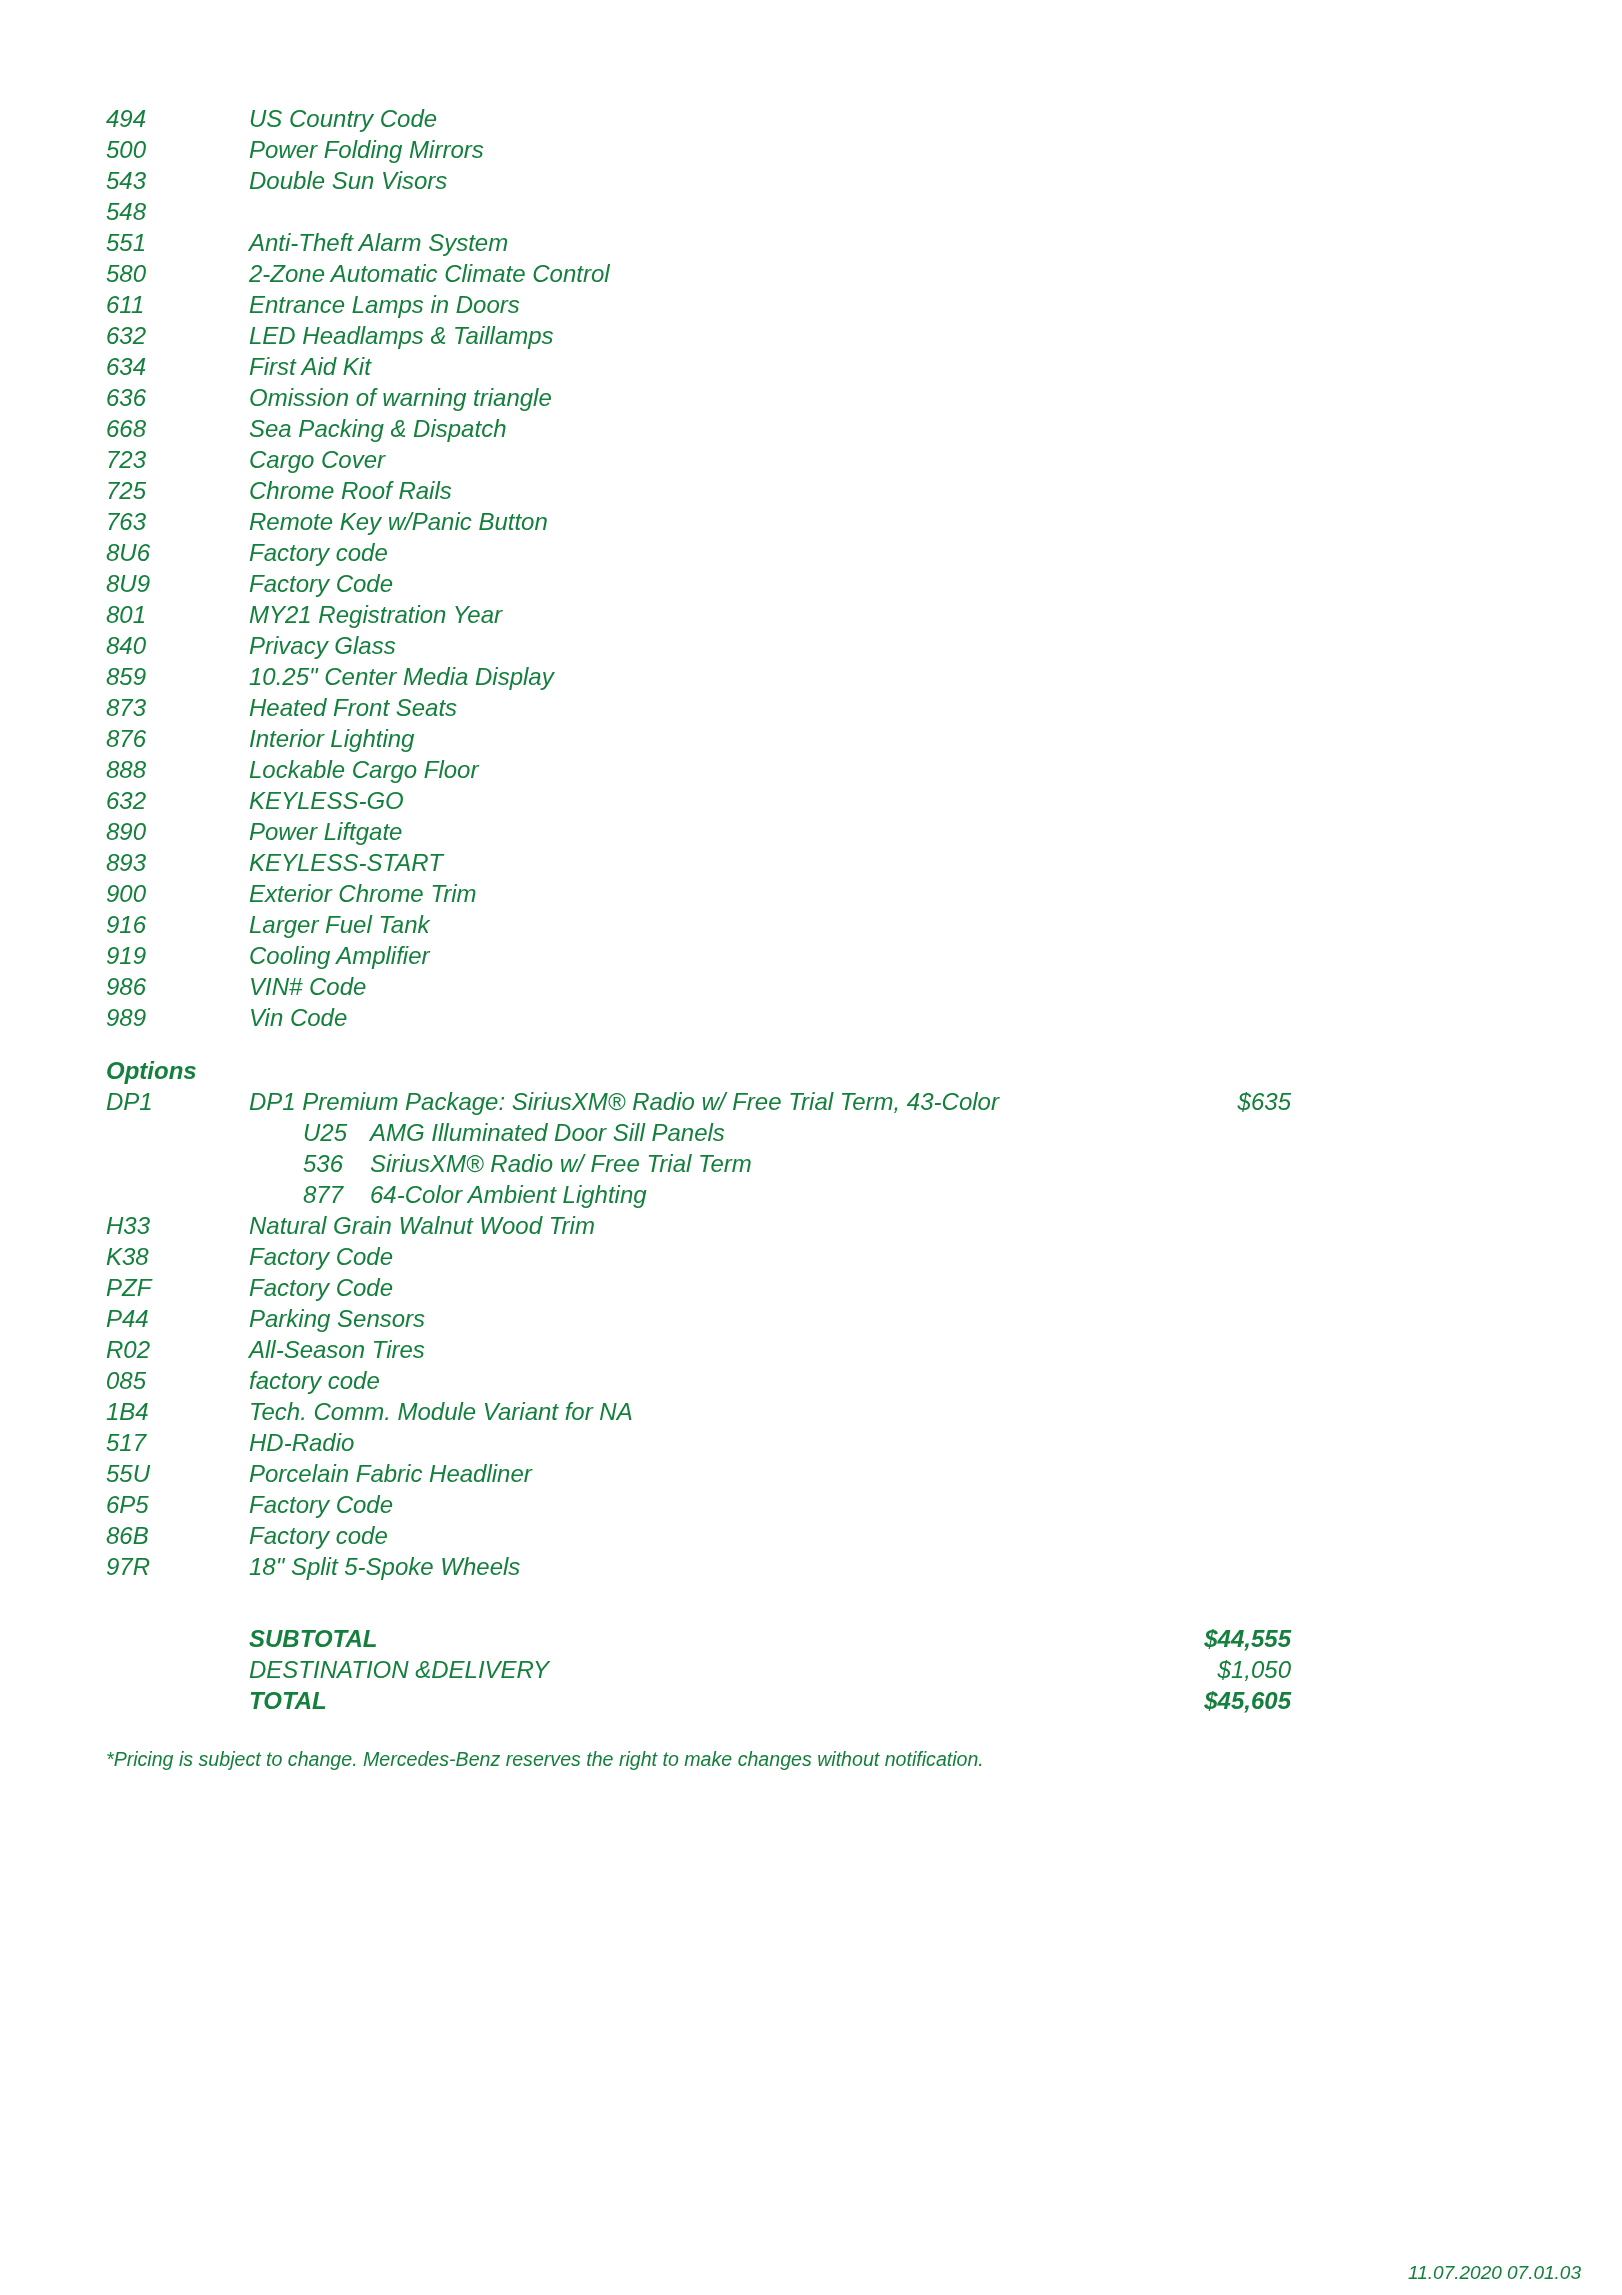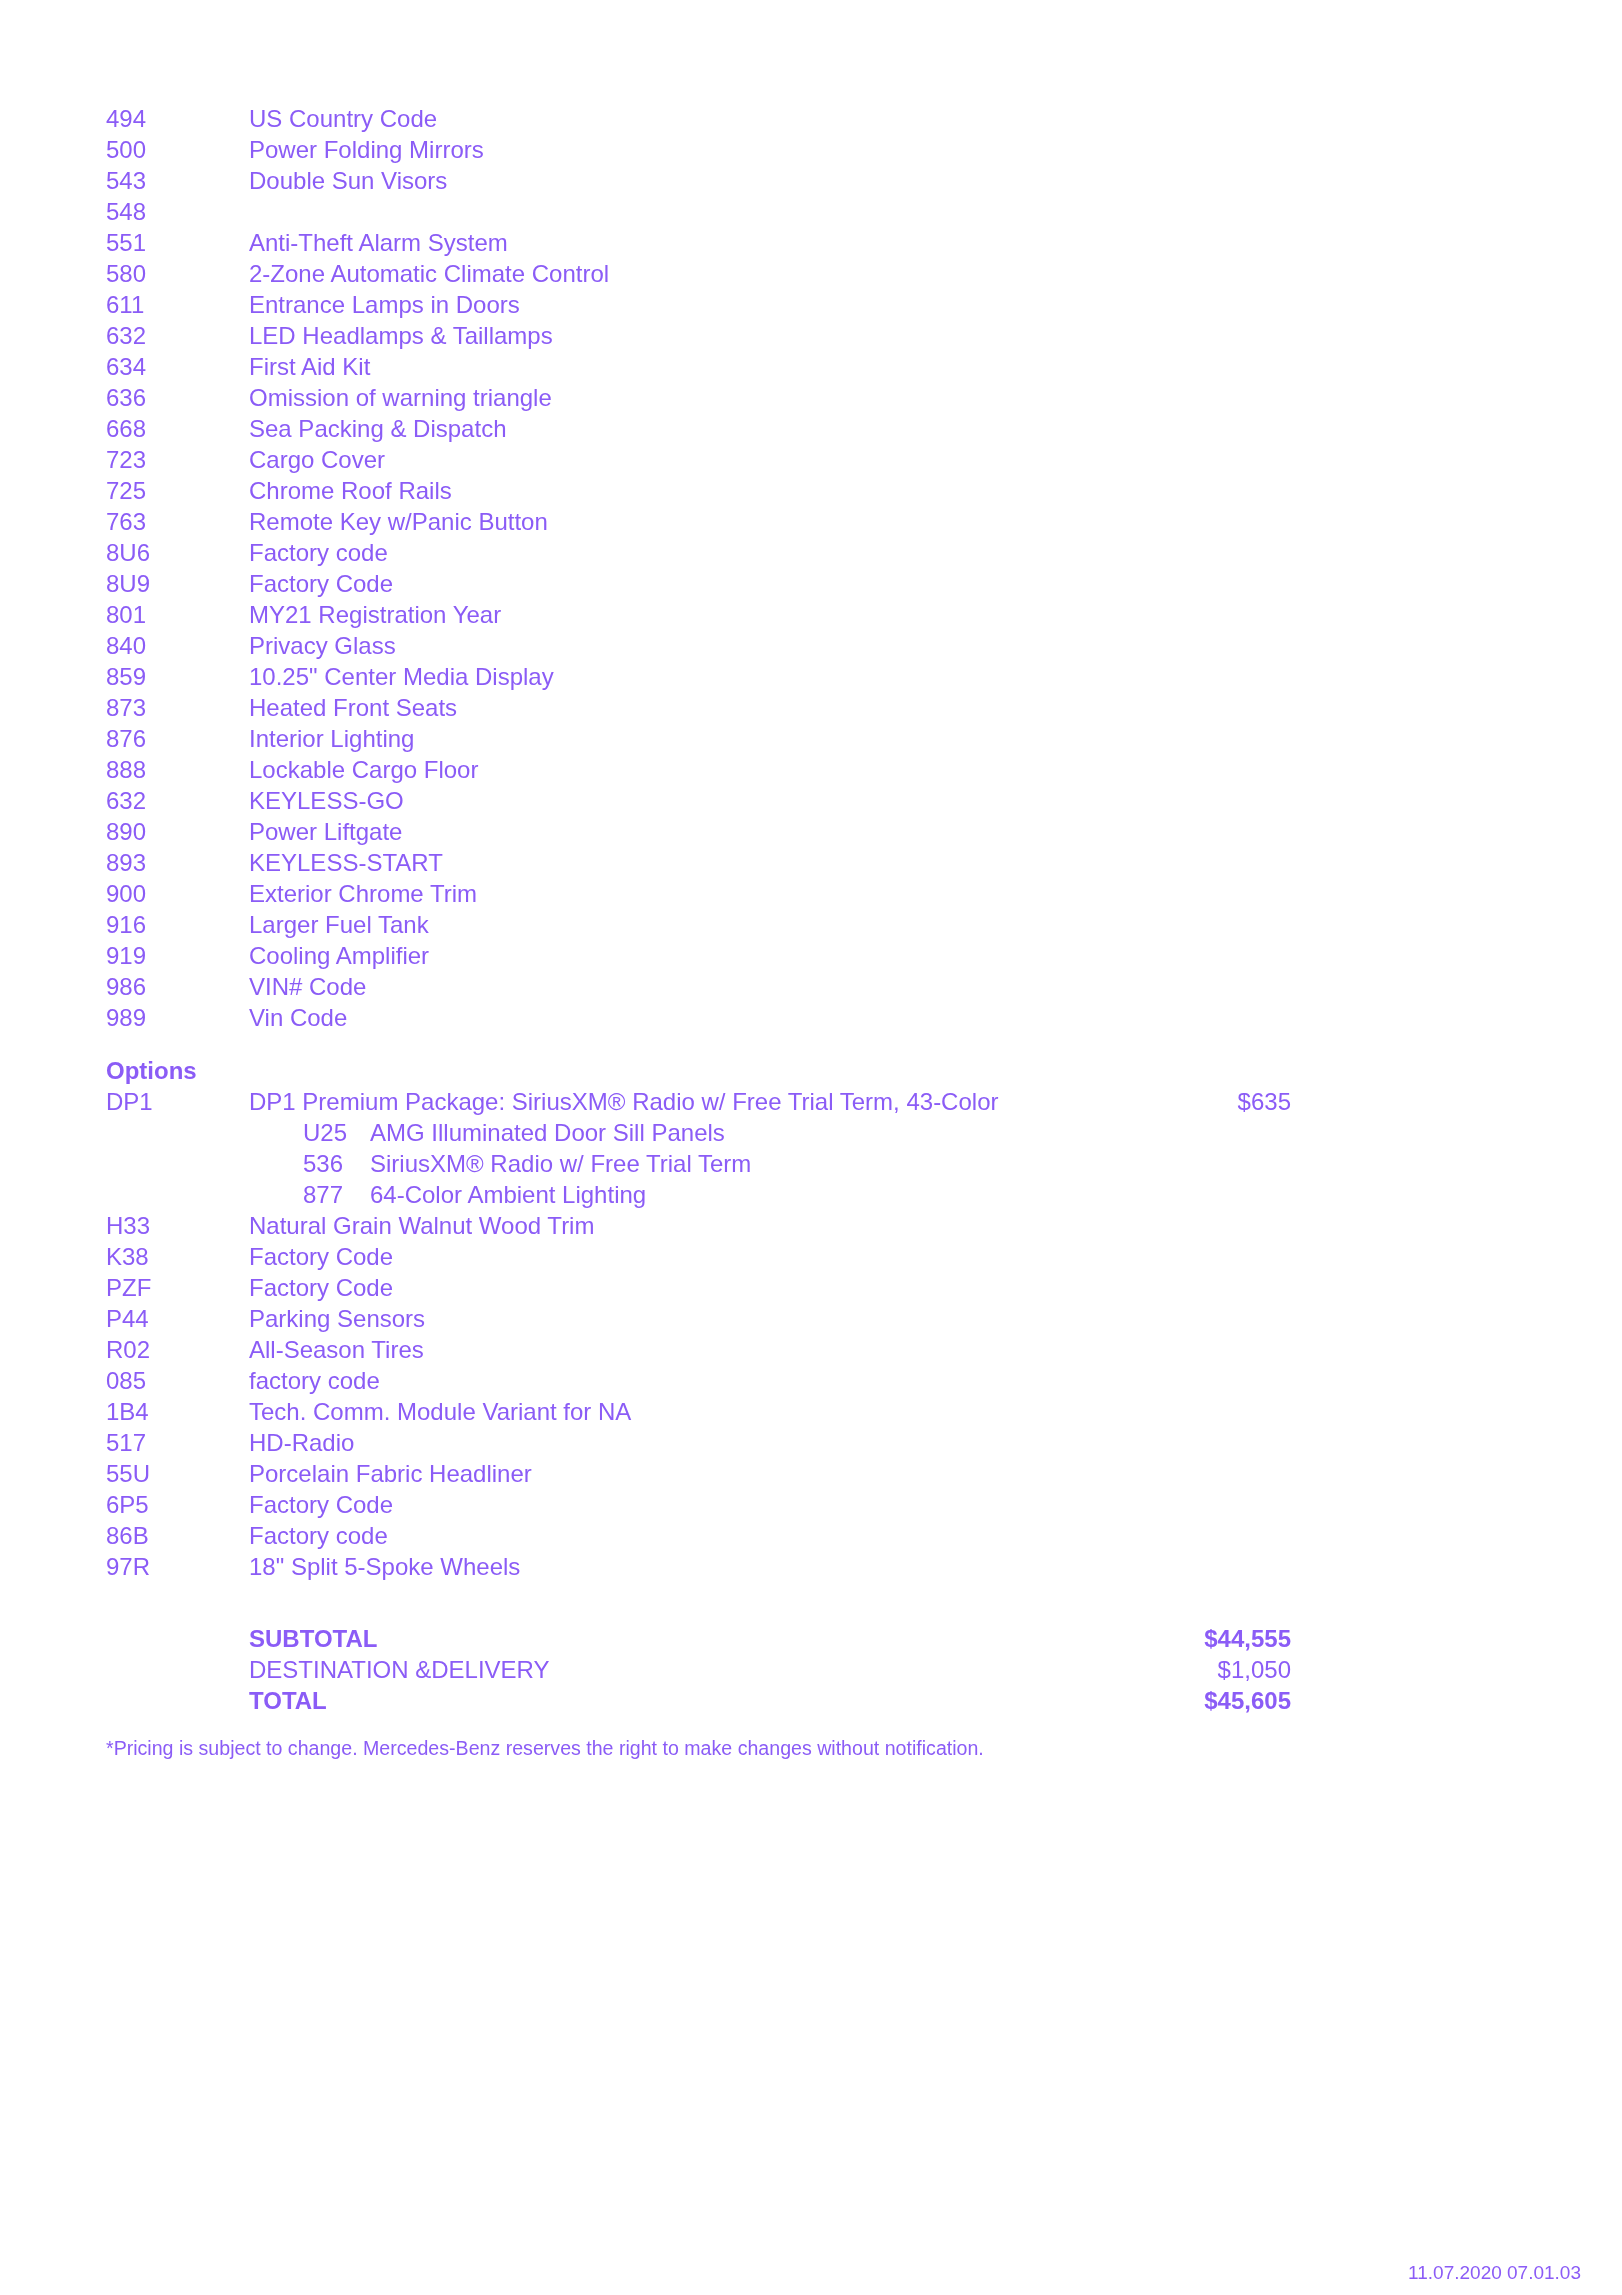--- a/index.html
+++ b/index.html
@@ -2,46 +2,47 @@
 <html style="font-size:10.5px"><head>
 <meta charset="utf-8">
 <style>
   * { margin: 0; padding: 0; box-sizing: border-box; }
   html, body { background: #ffffff; }
   .page {
     position: relative;
     width: 1622px;
     height: 2295px;
     background: #ffffff;
-    color: #8b5cf6;
+    color: #15803d;
     font-family: "Liberation Sans", "DejaVu Sans", sans-serif;
     font-size: 24px;
     line-height: 31px;
     overflow: hidden;
+    font-style: italic;
   }
   .content {
     position: absolute;
     left: 106px;
     top: 103px;
     width: 1185px; 
   }
   .row { display: flex; }
   .row .code { flex: 0 0 143px; width: 143px; }
   .row .desc { flex: 1 1 auto; }
   .row .price { flex: 0 0 auto; text-align: left; white-space: nowrap; }
   .row.sub { padding-left: 197px; }
   .row.sub .code { flex: 0 0 67px; width: 67px; }
   .options-header { font-weight: bold; margin-top: 22px; }
   .totals { margin-top: 41px; }
   .trow { display: flex; }
   .trow .tlabel { margin-left: 143px; flex: 1 1 auto; }
   .trow .tvalue { flex: 0 0 auto; text-align: right; white-space: nowrap; }
   .bold { font-weight: bold; }
   .disclaimer {
-    margin-top: 20px;
+    margin-top: 31px;
     font-size: 19.6px;
     line-height: 25px;
   }
   .footer-datetime {
     position: absolute;
     right: 41px;
     bottom: 10.5px;
     font-size: 19px;
     line-height: 25px;
   }

